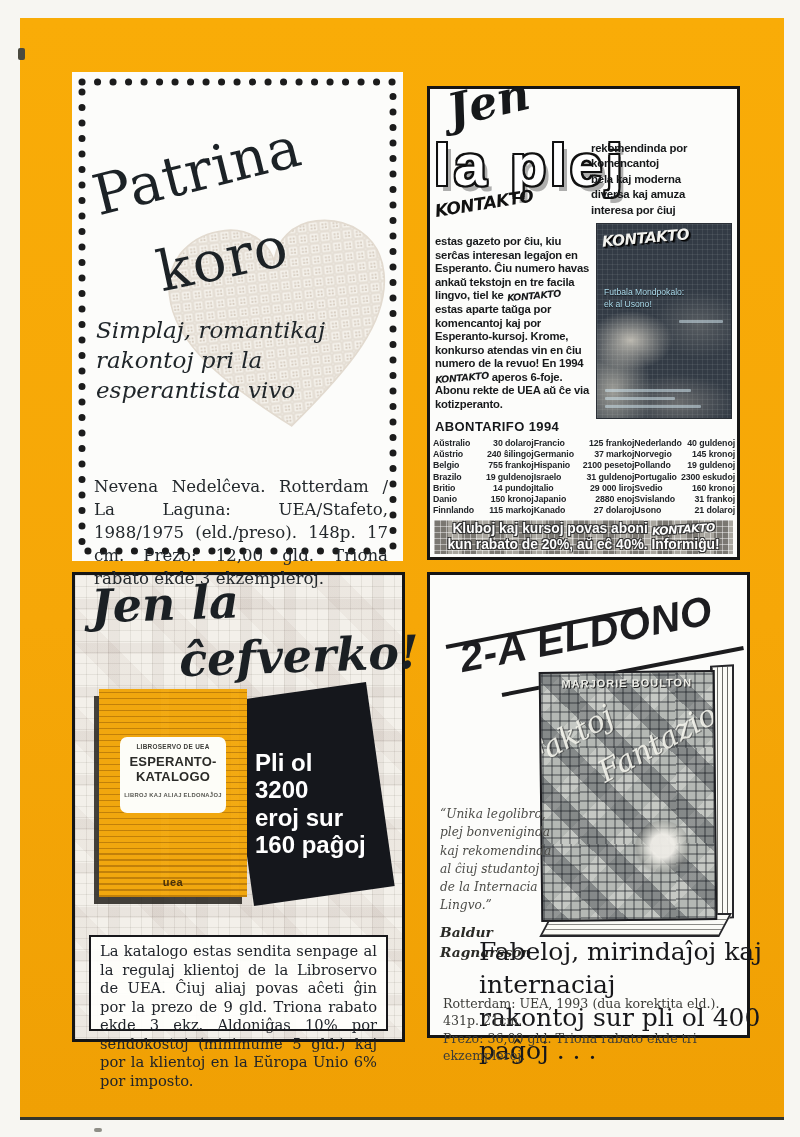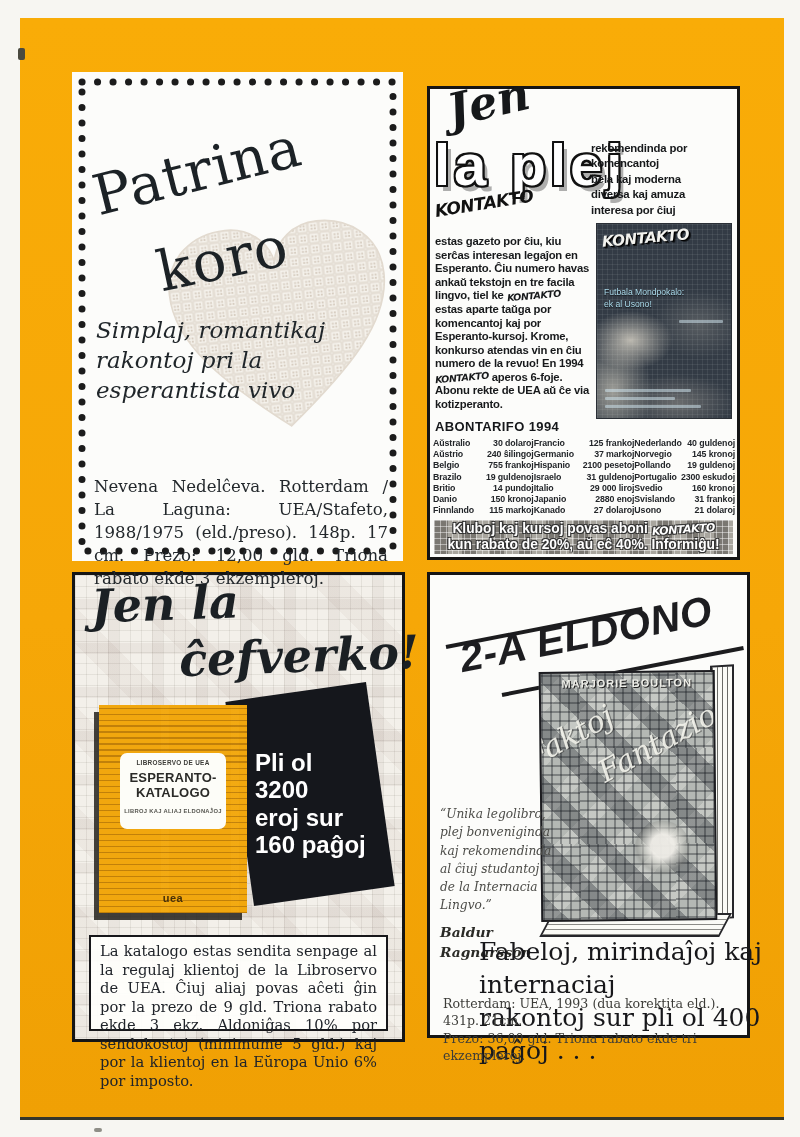--- a/index.html
+++ b/index.html
@@ -71,21 +71,21 @@
       linear-gradient(90deg, rgba(95,85,75,0.10) 1px, transparent 1px),
       repeating-linear-gradient(0deg, transparent 0 33px, rgba(125,100,92,0.08) 33px 44px),
       repeating-linear-gradient(90deg, transparent 0 33px, rgba(125,100,92,0.08) 33px 44px),
       repeating-linear-gradient(45deg, rgba(150,125,110,0.07) 0 26px, transparent 26px 70px);
     background-size:11px 11px,11px 11px,auto,auto,auto;}
   .kat-title{position:absolute;font-family:"DejaVu Serif",serif;font-style:italic;font-weight:700;font-size:46px;color:#1b2024;white-space:nowrap;}
   #kat-t1{left:16px;top:2px;transform:rotate(-2deg);}
   #kat-t2{left:104px;top:54px;transform:rotate(-2deg);}
   .panel{position:absolute;left:164px;top:116px;width:142px;height:206px;background:#15171c;transform:rotate(-8deg);z-index:1;}
   .panel-text{position:absolute;left:180px;top:174px;z-index:2;font-size:24px;font-weight:700;line-height:1.14;color:#fff;white-space:nowrap;}
-  .katcover{position:absolute;left:24px;top:130px;width:148px;height:208px;z-index:3;
+  .katcover{position:absolute;left:24px;top:114px;width:148px;height:208px;z-index:3;
     background-color:#F1A70E;
     background-image:
       repeating-linear-gradient(0deg, rgba(92,46,0,0.32) 0 1.5px, transparent 1.5px 6px),
       repeating-linear-gradient(90deg, rgba(241,167,14,0) 0 62px, rgba(243,170,18,0.95) 62px 70px);
     box-shadow:-5px 7px 0 rgba(35,33,28,0.85);}
   .katbox{position:absolute;left:21px;top:48px;width:106px;height:76px;background:#FDFDF8;border-radius:7px;
     display:flex;flex-direction:column;align-items:center;text-align:center;padding-top:6px;box-sizing:border-box;}
   .katbox-top{font-size:6.4px;font-weight:700;letter-spacing:0.3px;color:#3c3c38;}
   .katbox-title{font-size:13px;font-weight:700;letter-spacing:0.2px;color:#2b2b28;line-height:1.12;margin-top:5px;}
   .katbox-sub{font-size:5.8px;font-weight:700;letter-spacing:0.3px;color:#55554f;margin-top:8px;}

